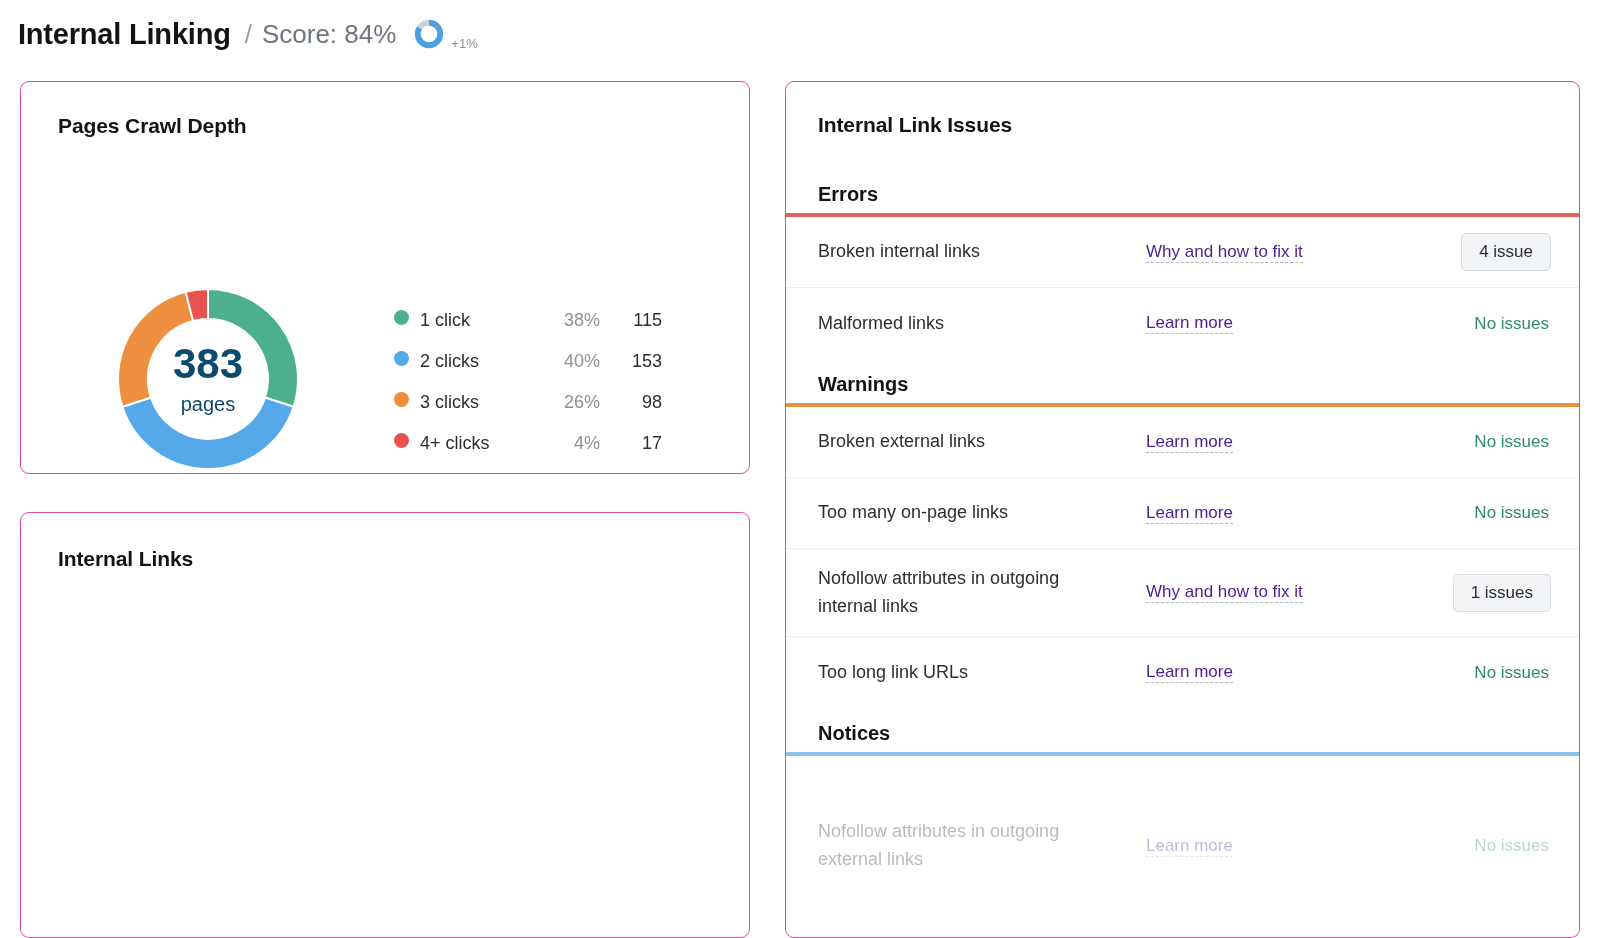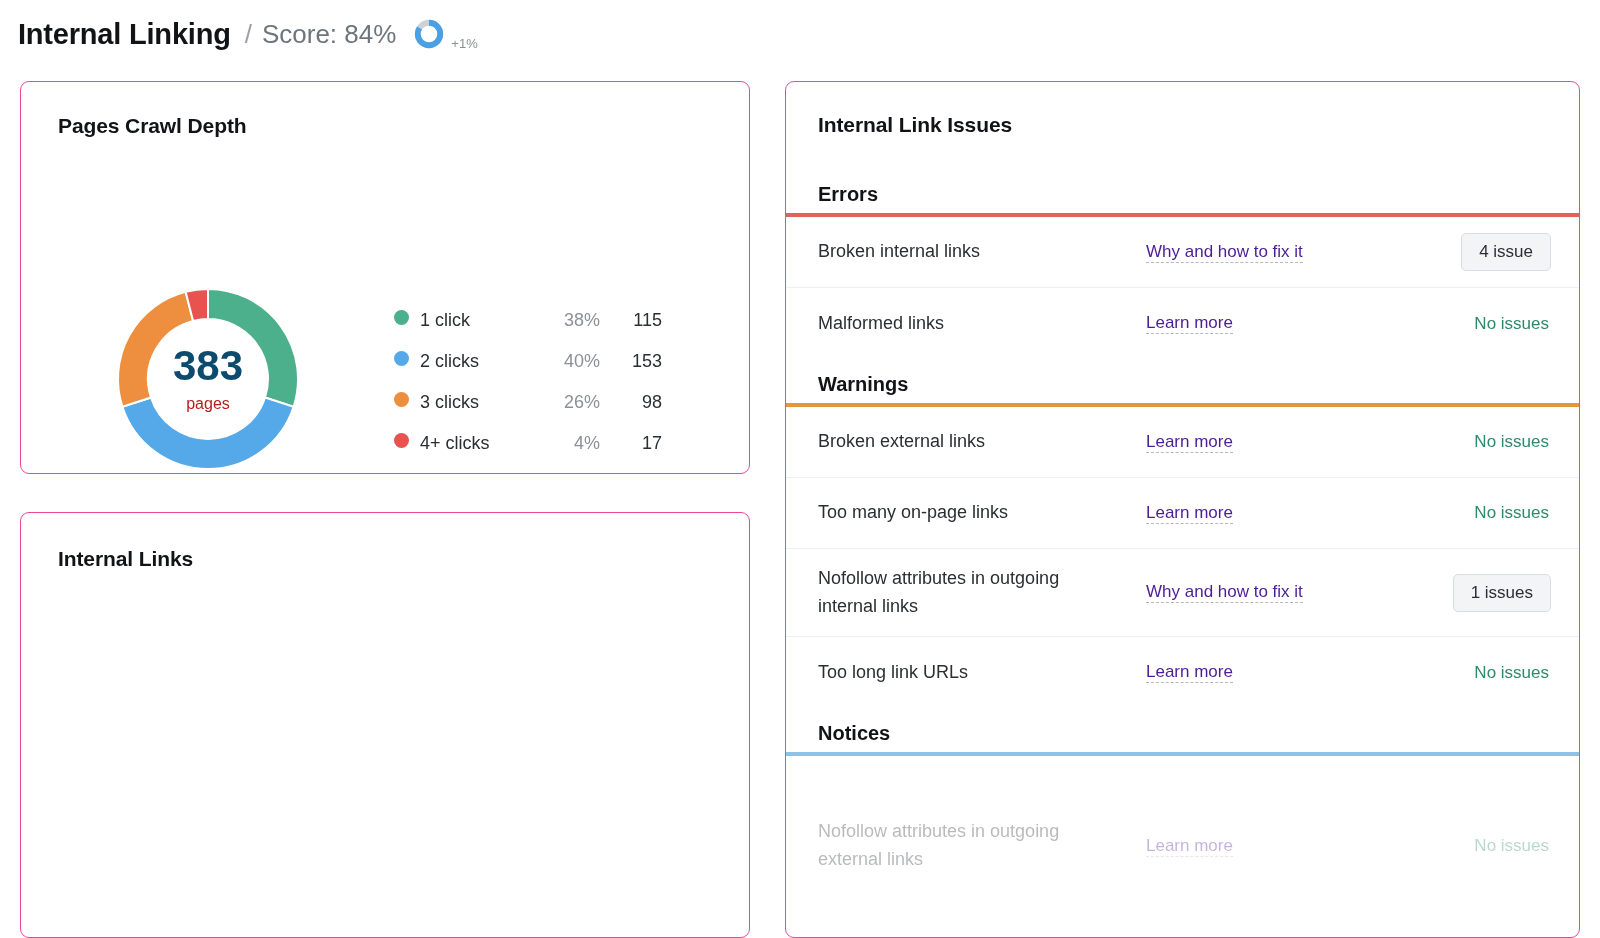--- a/index.html
+++ b/index.html
@@ -93,21 +93,21 @@
     position: absolute;
     left: 0; top: 0;
     width: 270px; height: 270px;
     display: flex;
     flex-direction: column;
     align-items: center;
     justify-content: center;
     pointer-events: none;
   }
   .donut-value { font-size: 42px; font-weight: bold; color: #0c4a6e; line-height: 1; }
-  .donut-unit  { font-size: 16px; color: #b91c1c; margin-top: 8px; }
+  .donut-unit  { font-size: 20px; color: #0c4a6e; margin-top: 8px; }
 
   
   .legend {
     position: absolute;
     left: 373px;
     top: 228px;
     width: 300px;
   }
   .legend-row {
     display: flex;

